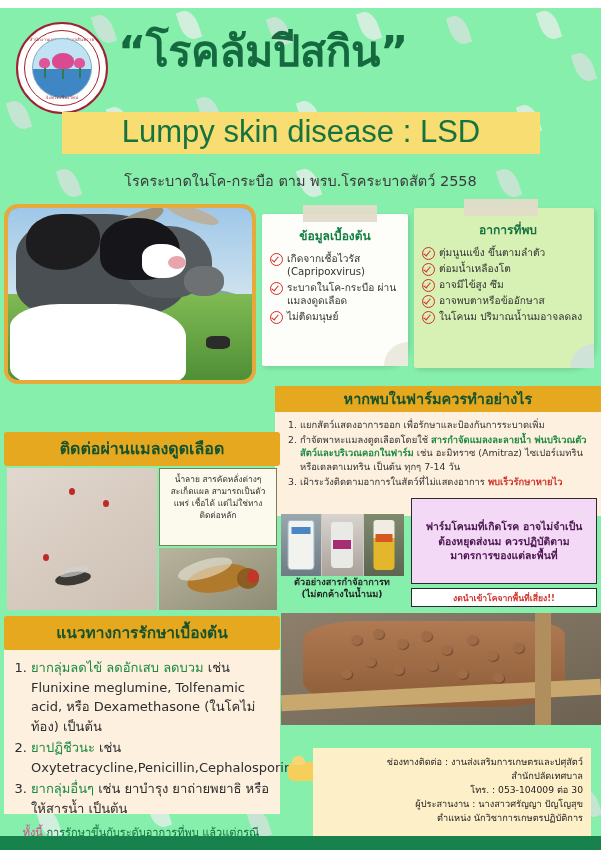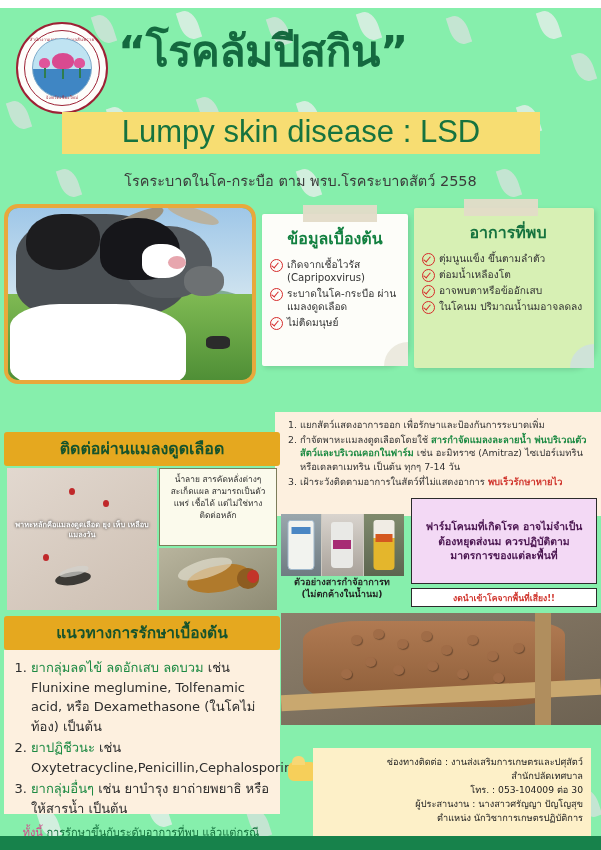--- a/index.html
+++ b/index.html
@@ -133,21 +133,21 @@
   }
   .note .tape{
     position:absolute;left:28%;top:-9px;width:74px;height:17px;
     background:#e3dbc8;opacity:.95;
   }
   .note-basic{left:262px;top:206px;width:146px;height:152px;
     background:#fdfdf9;border-radius:2px 2px 24px 2px;}
   .note-symptom{left:414px;top:200px;width:180px;height:160px;
     background:#d7f0b4;border-radius:2px 2px 24px 2px;}
   .note-h{
-    text-align:center;font-size:16px;font-weight:bold;color:#128040;
+    text-align:center;font-size:12px;font-weight:bold;color:#128040;
     margin:12px 0 7px;
   }
   .note-symptom .note-h{color:#16733f;padding-left:8px;}
   .bullets{margin:0;padding:0 8px 0 8px;list-style:none;}
   .bullets li{
     position:relative;padding-left:17px;margin-bottom:3px;
     font-size:10.2px;color:#333;line-height:1.28;
   }
   .chk{
     position:absolute;left:0;top:1px;width:11px;height:11px;
@@ -419,30 +419,35 @@
       <li>
         <span class="chk"></span>
         <span>ตุ่มนูนแข็ง ขึ้นตามลำตัว</span>
       </li>
       <li>
         <span class="chk"></span>
         <span>ต่อมน้ำเหลืองโต</span>
       </li>
       <li>
         <span class="chk"></span>
-        <span>อาจพบตาหรือข้ออักเสบ</span>
+        <span>อาจมีไข้สูง ซึม</span>
+      </li>
+      <li>
+        <span class="chk"></span>
+        <span>อาจพบตาหรือข้ออักษาส</span>
       </li>
       <li>
         <span class="chk"></span>
         <span>ในโคนม ปริมาณน้ำนมอาจลดลง</span>
       </li>
     </ul>
     <div class="note-corner"></div>
   </div>
 
+  <div class="band band-farm">หากพบในฟาร์มควรทำอย่างไร</div>
   <div class="farm-body">
     <ol>
       <li>
         <span>แยกสัตว์แสดงอาการออก เพื่อรักษาและป้องกันการระบาดเพิ่ม</span>
       </li>
       <li>
         <span>กำจัดพาหะแมลงดูดเลือดโดยใช้ </span><span class="hl-green">สารกำจัดแมลงละลายน้ำ พ่นบริเวณตัวสัตว์และบริเวณคอกในฟาร์ม</span><span> เช่น อะมิทราซ (Amitraz) ไซเปอร์เมทริน หรือเดลตาเมทริน เป็นต้น ทุกๆ 7-14 วัน</span>
       </li>
       <li>
         <span>เฝ้าระวังติดตามอาการในสัตว์ที่ไม่แสดงอาการ </span><span class="hl-red">พบเร็วรักษาหายไว</span>
@@ -452,21 +457,20 @@
 
   <div class="band band-insect">ติดต่อผ่านแมลงดูดเลือด</div>
   <div class="insect-block">
 
     <div class="skin-photo">
       <div class="dot" style="left:62px;top:20px"></div>
       <div class="dot" style="left:96px;top:32px"></div>
       <div class="dot" style="left:36px;top:86px"></div>
       <div class="fly-body"></div>
       <div class="fly-wing"></div>
-      <div class="skin-cap">พาหะหลักคือแมลงดูดเลือด ยุง เห็บ เหลือบ แมลงวัน</div>
     </div>
 
     <div class="saliva-box">น้ำลาย สารคัดหลั่งต่างๆ สะเก็ดแผล สามารถเป็นตัวแพร่ เชื้อได้ แต่ไม่ใช่ทางติดต่อหลัก</div>
 
     <div class="fly-photo">
       <div class="bigfly-b"></div>
       <div class="bigfly-w"></div>
       <div class="bigfly-h"></div>
       <div class="bigfly-eye"></div>
     </div>

